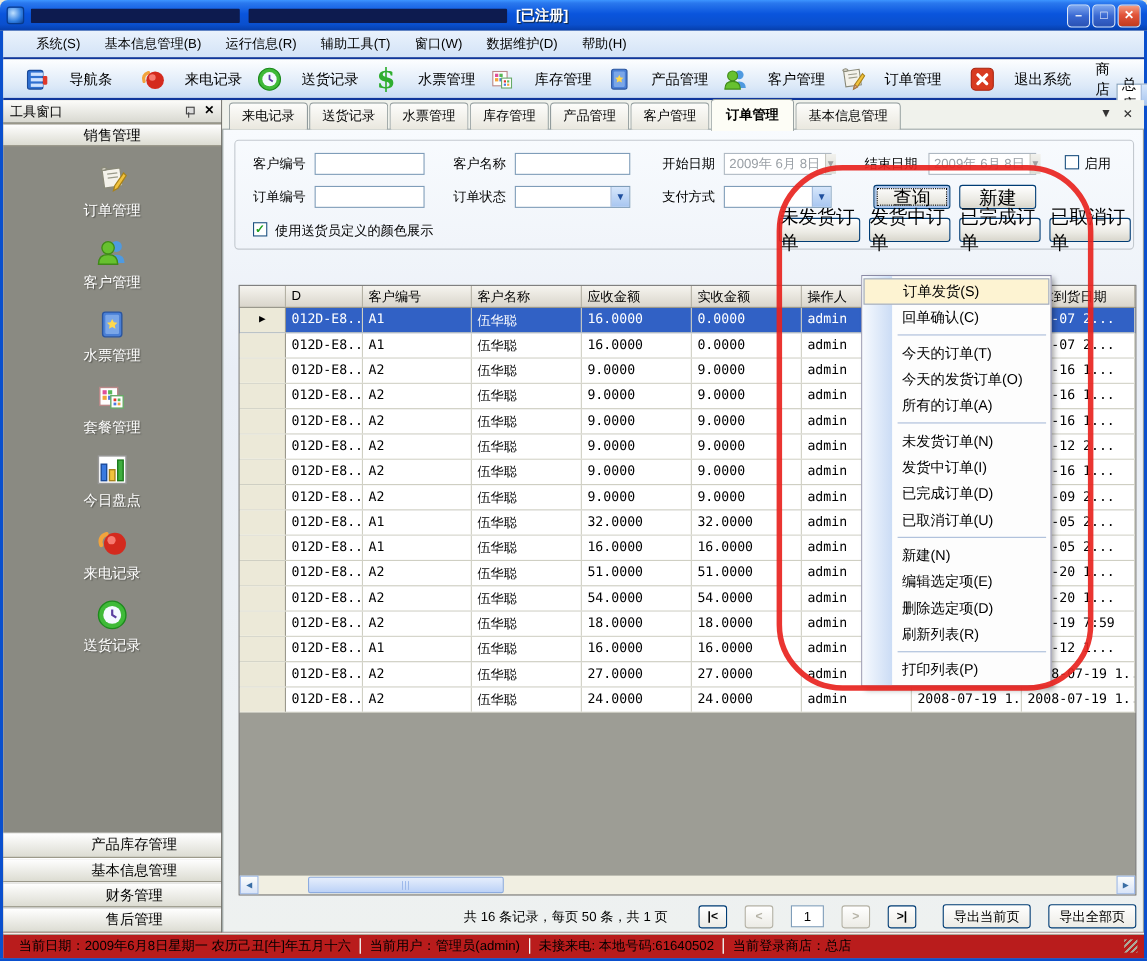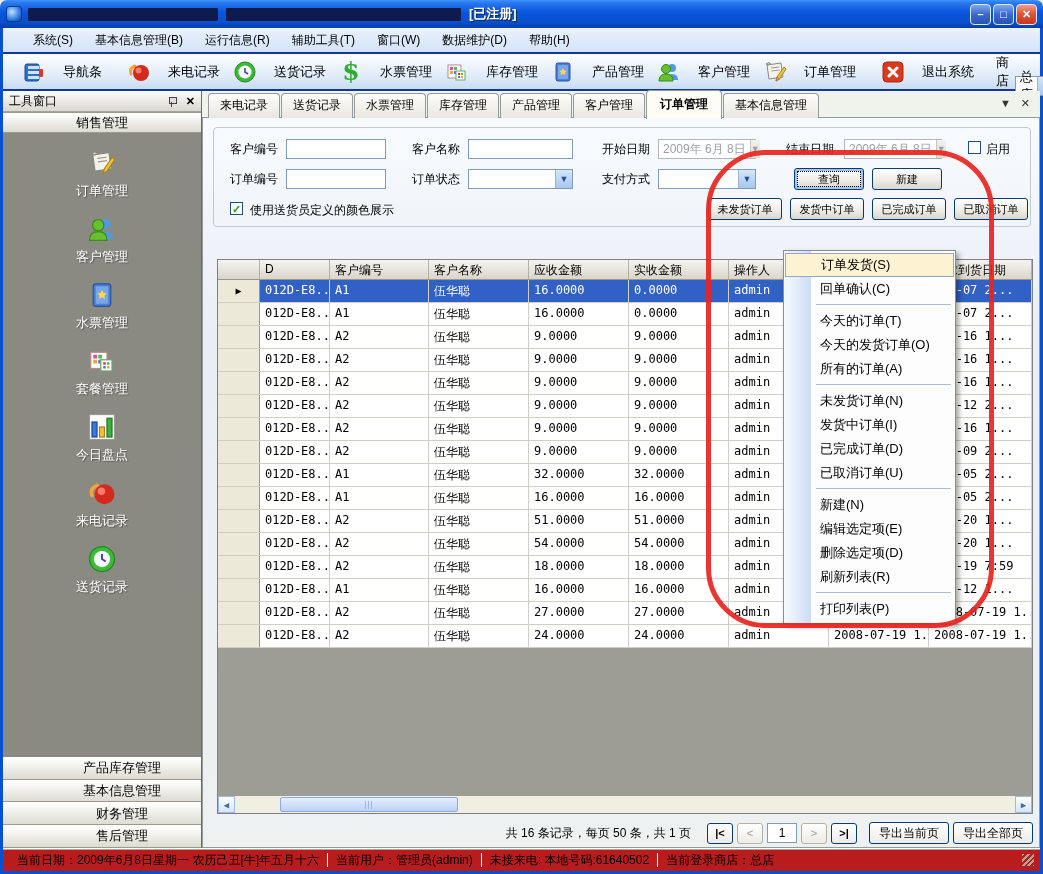--- a/index.html
+++ b/index.html
@@ -84,21 +84,21 @@
   
   .filterbox { position:absolute; left:10px; top:9px; width:818px; height:100px; border:1px solid #c3c9cf; border-radius:4px; }
   .flabel { position:absolute; font-size:12px; line-height:20px; white-space:nowrap; }
   .fin { position:absolute; height:20px; border:1px solid #7f9db9; background:#fff; font:12px "Liberation Sans",sans-serif; padding:0 3px; }
   .fcombo { position:absolute; height:20px; border:1px solid #7f9db9; background:#fff; display:flex; }
   .fcombo .val { flex:1; padding:1px 3px; font-size:12px; }
   .fdate { position:absolute; height:20px; border:1px solid #aeb8c2; background:#fff; display:flex; color:#9aa0a6; }
   .fdate .val { flex:1; padding:1px 4px; font-size:12px; white-space:nowrap; }
   .fdate .combo-arrow { background:linear-gradient(180deg,#f2f2ee,#dcdcd4); color:#a0a0a0; border-left:1px solid #c6c6be; }
   .xbtn { position:absolute; height:22px; border:1px solid #003c74; border-radius:3px;
-    background:linear-gradient(180deg,#ffffff,#ecebe5 60%,#d8d6cc); font-size:11px; display:flex; align-items:center; justify-content:center; }
+    background:linear-gradient(180deg,#ffffff,#ecebe5 60%,#d8d6cc); font-size:17px; display:flex; align-items:center; justify-content:center; }
   .xbtn.default { box-shadow:inset 0 0 0 2px #a8c3ea; outline:1px dotted #000; outline-offset:-4px; }
   .cb { position:absolute; width:13px; height:13px; border:1px solid #1c5180; background:#fff; font-size:11px; line-height:12px;
     text-align:center; color:#21a121; font-weight:bold; }
   .statusbtns { position:absolute; left:0; top:70px; width:100%; }
   .statusbtns .xbtn { position:absolute; top:0; width:74px; }
   .statusbtns .xbtn:nth-of-type(1){ left:494px; }
   .statusbtns .xbtn:nth-of-type(2){ left:576px; }
   .statusbtns .xbtn:nth-of-type(3){ left:658px; }
   .statusbtns .xbtn:nth-of-type(4){ left:740px; }
 
@@ -121,21 +121,21 @@
   .sarrow { width:17px; height:17px; background:linear-gradient(180deg,#fdfdfb,#d8e4f8); border:1px solid #9db9eb; color:#3a6ea5;
     font-size:9px; display:flex; align-items:center; justify-content:center; position:absolute; top:0; }
   .sarrow.left{ left:0; } .sarrow.right{ right:0; }
   .sthumb { position:absolute; left:62px; top:1px; width:178px; height:15px; border:1px solid #8cabe0; border-radius:2px;
     background:linear-gradient(180deg,#e6eefc,#bcd2f7); display:flex; align-items:center; justify-content:center; }
   .sthumb::after{ content:""; width:8px; height:8px;
     background:repeating-linear-gradient(90deg,#9db9eb 0 1px,transparent 1px 3px); }
 
   
   .pagebar { position:absolute; left:14px; top:702px; width:816px; height:26px; display:flex; align-items:center;
-    justify-content:flex-end; gap:4px; font-size:12px; }
+    justify-content:flex-end; gap:16px; font-size:12px; }
   .pg-sum { margin-right:12px; }
   .pgbtn { width:26px; height:21px; border:1px solid #003c74; border-radius:3px; background:linear-gradient(180deg,#fff,#ecebe5);
     display:flex; align-items:center; justify-content:center; font-size:11px; font-weight:bold; }
   .pgbtn.dis { border-color:#b5b2a5; color:#b5b2a5; }
   .pg-input { width:30px; height:20px; border:1px solid #7f9db9; text-align:center; font:12px "Liberation Sans",sans-serif; }
   .expbtn { height:22px; padding:0 9px; border:1px solid #003c74; border-radius:3px;
     background:linear-gradient(180deg,#fff,#ecebe5); display:flex; align-items:center; font-size:12px; }
 
   
   .statusbar { position:absolute; left:3px; top:848px; width:1037px; height:23px; background:#b91c1c;

